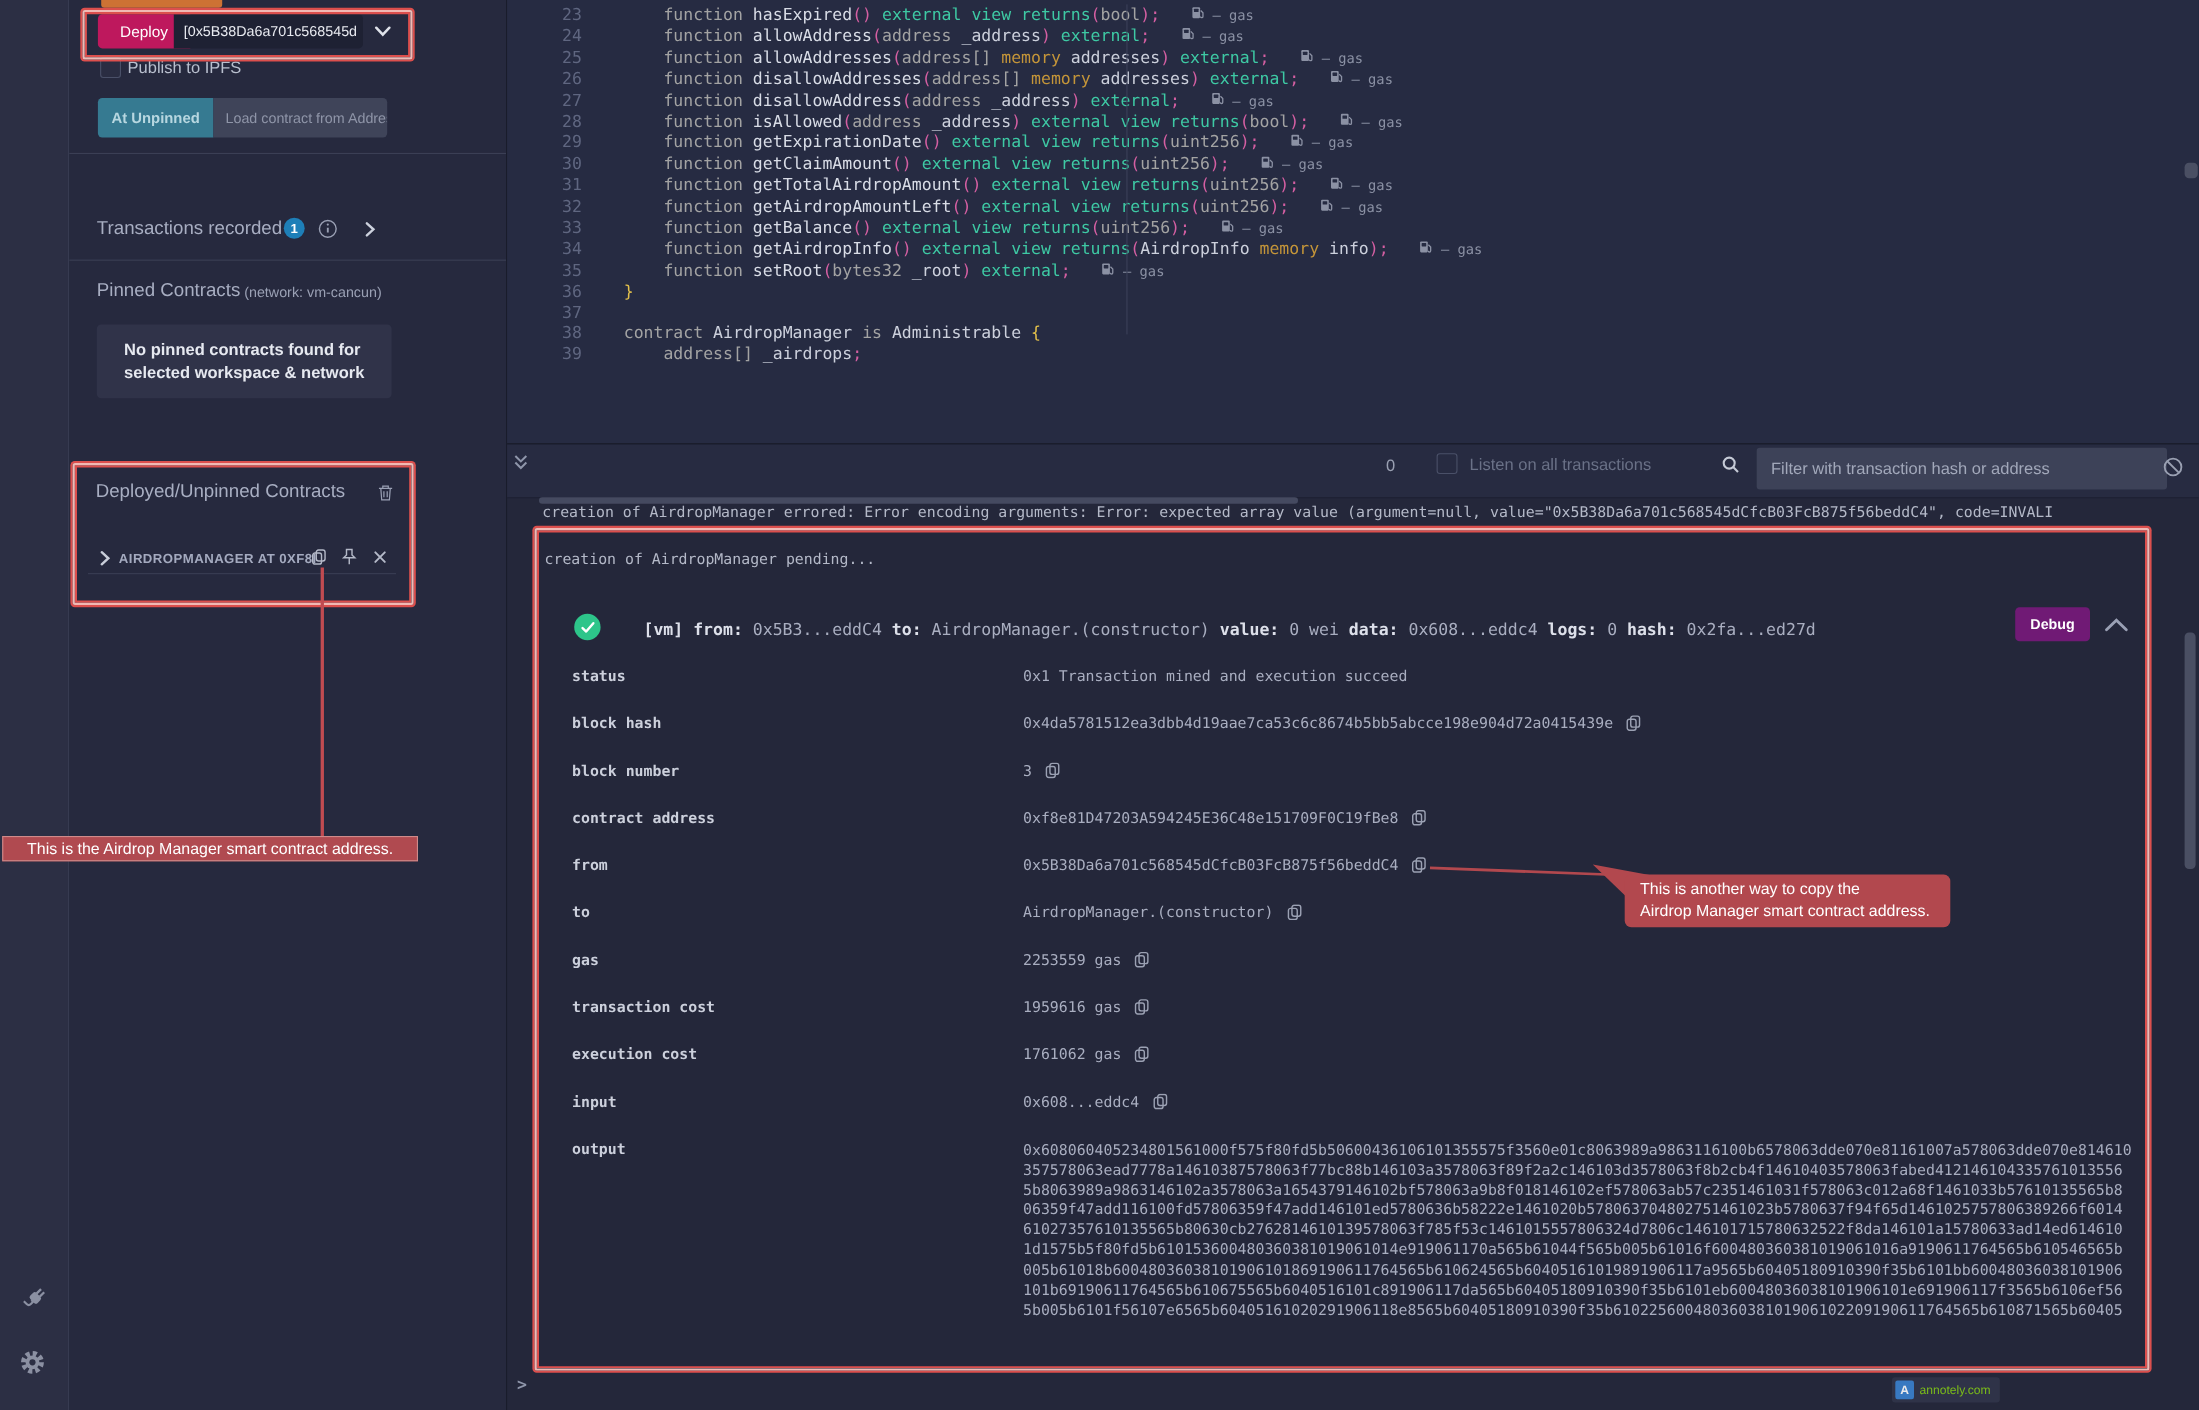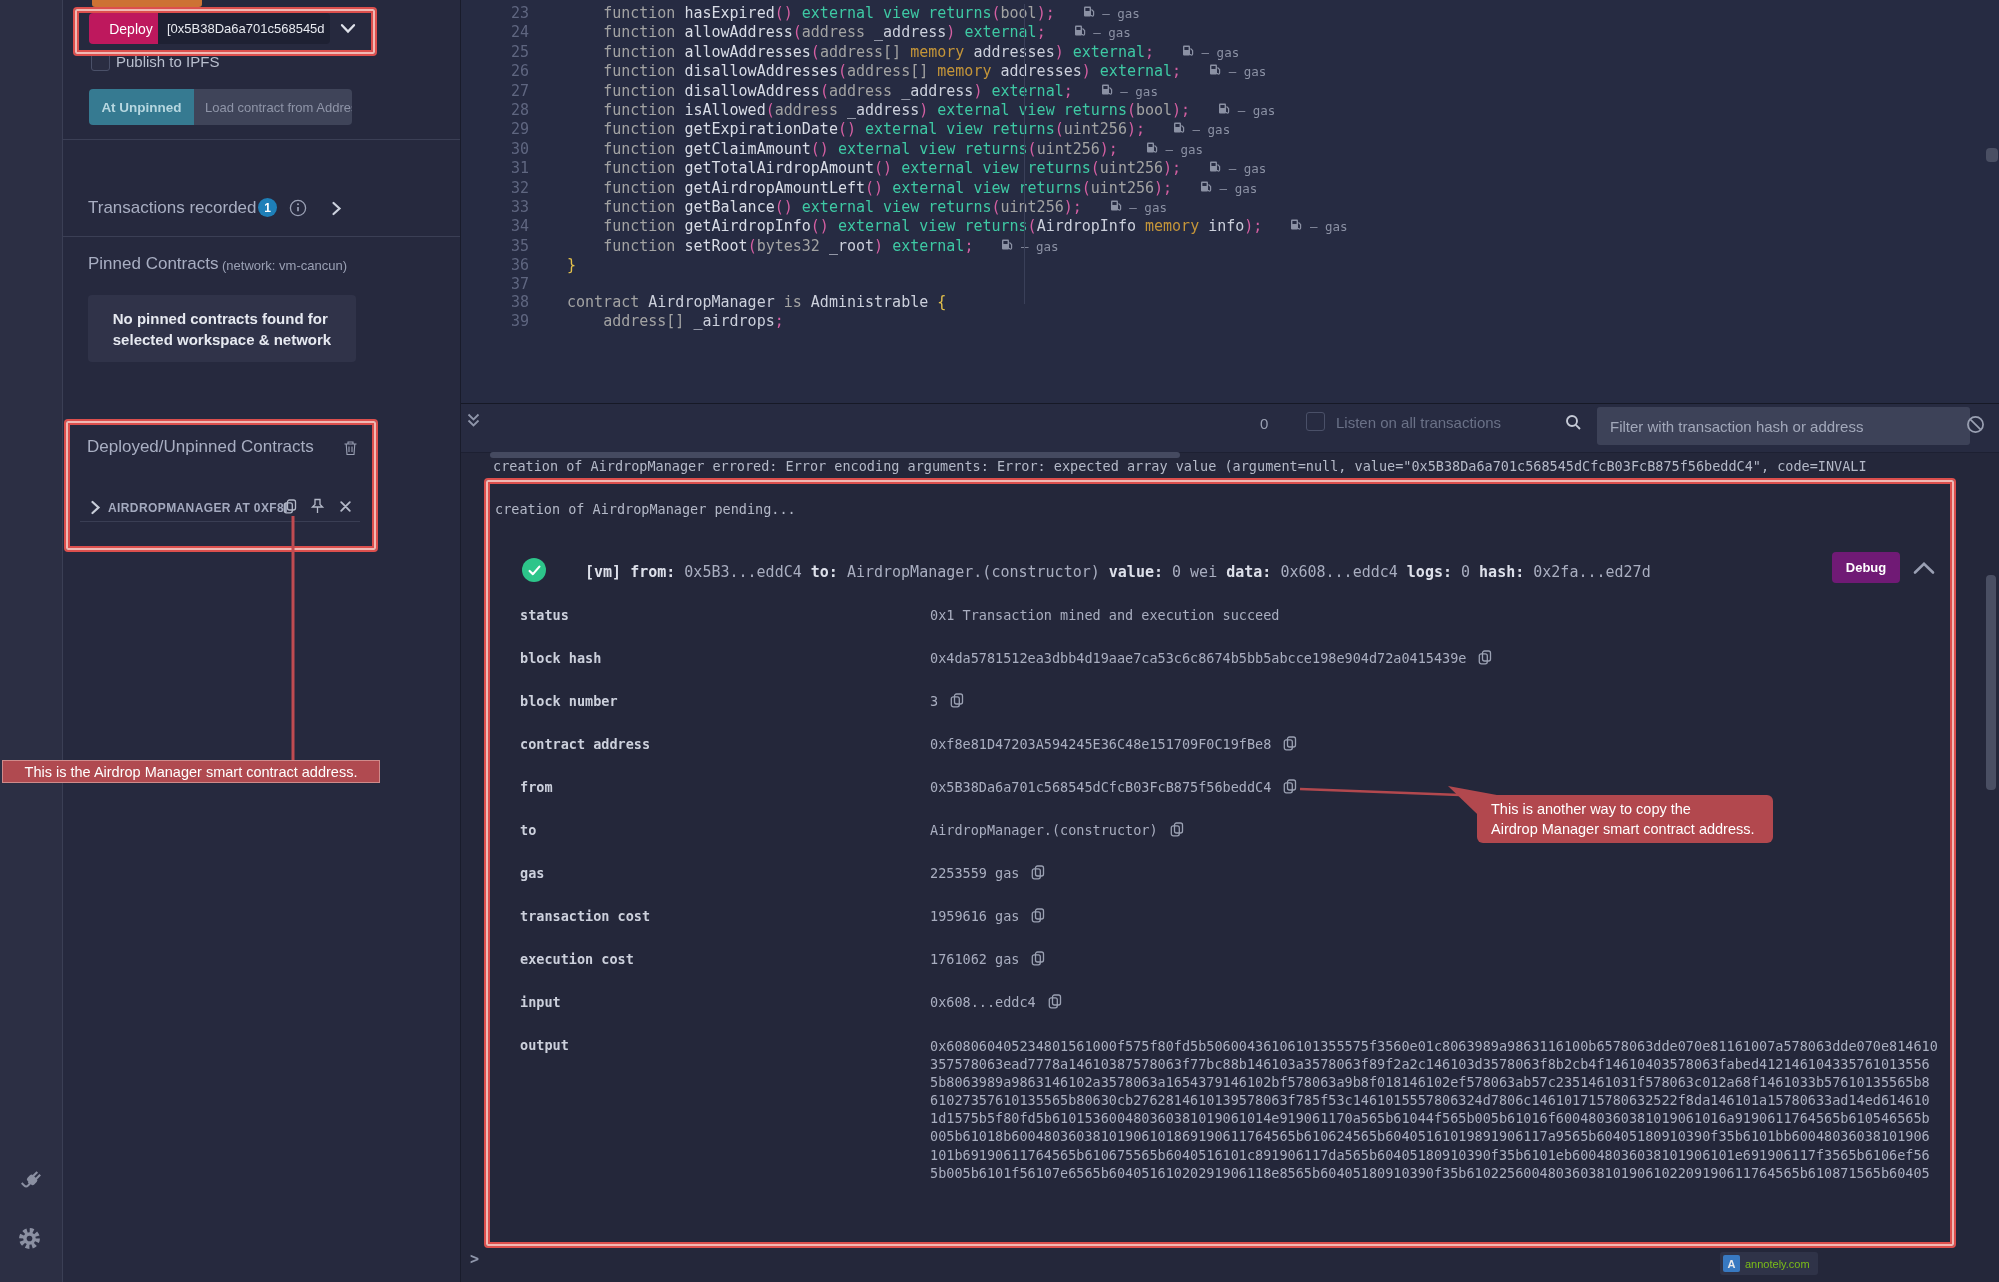--- a/index.html
+++ b/index.html
@@ -393,20 +393,21 @@
         </span>
       </div>
     </div>
     <div class="trow">
       <span class="tl">output</span>
       <div class="tv">
         <div>
           <div class="ol">0x608060405234801561000f575f80fd5b50600436106101355575f3560e01c8063989a9863116100b6578063dde070e81161007a578063dde070e814610</div>
           <div class="ol">357578063ead7778a14610387578063f77bc88b146103a3578063f89f2a2c146103d3578063f8b2cb4f14610403578063fabed412146104335761013556</div>
           <div class="ol">5b8063989a9863146102a3578063a1654379146102bf578063a9b8f018146102ef578063ab57c2351461031f578063c012a68f1461033b57610135565b8</div>
+          <div class="ol">06359f47add116100fd57806359f47add146101ed5780636b58222e1461020b578063704802751461023b5780637f94f65d1461025757806389266f6014</div>
           <div class="ol">61027357610135565b80630cb2762814610139578063f785f53c1461015557806324d7806c146101715780632522f8da146101a15780633ad14ed614610</div>
           <div class="ol">1d1575b5f80fd5b610153600480360381019061014e919061170a565b61044f565b005b61016f600480360381019061016a9190611764565b610546565b</div>
           <div class="ol">005b61018b60048036038101906101869190611764565b610624565b60405161019891906117a9565b60405180910390f35b6101bb60048036038101906</div>
           <div class="ol">101b69190611764565b610675565b6040516101c891906117da565b60405180910390f35b6101eb60048036038101906101e691906117f3565b6106ef56</div>
           <div class="ol">5b005b6101f56107e6565b60405161020291906118e8565b60405180910390f35b61022560048036038101906102209190611764565b610871565b60405</div>
         </div>
       </div>
     </div>
   </div>
 

